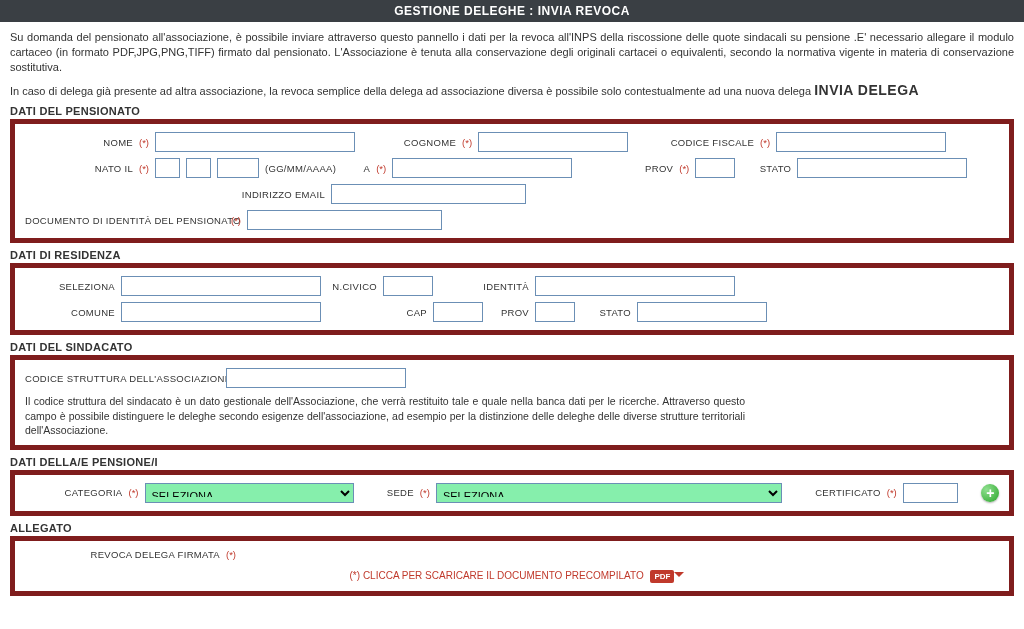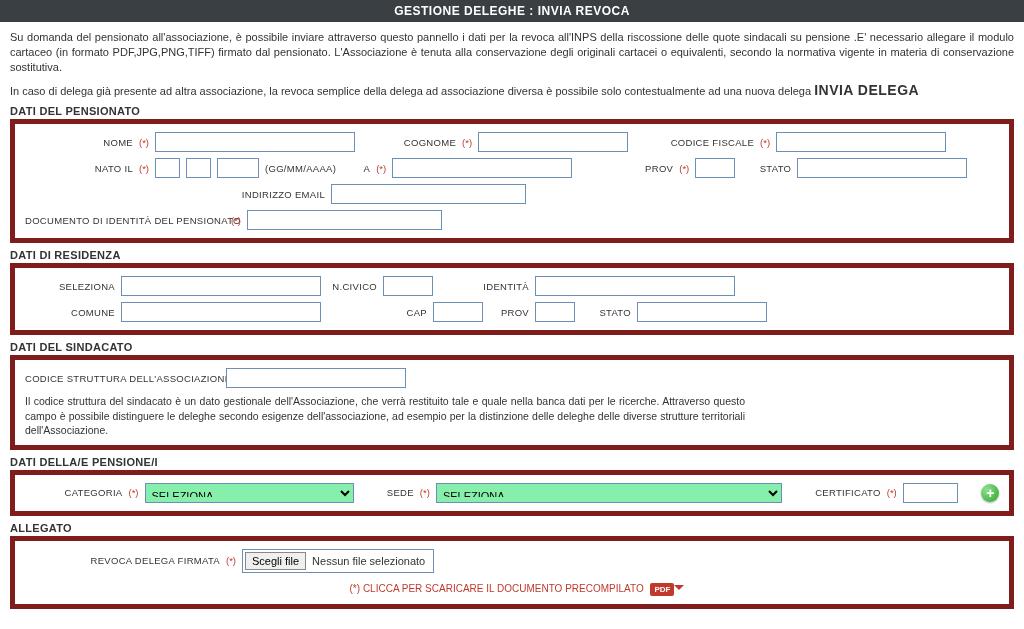--- a/index.html
+++ b/index.html
@@ -251,24 +251,20 @@
       <span style="width:12px"></span>
       <span class="add-icon">+</span>
     </div>
   </div>
 
   <div class="section-title">ALLEGATO</div>
   <div class="box">
     <div class="row">
       <span class="lbl" style="width:195px">REVOCA DELEGA FIRMATA</span>
       <span class="req">(*)</span>
-      <span class="file-wrap">
-        <button type="button" class="file-btn">Scegli file</button>
-        <span class="file-label-txt">Nessun file selezionato</span>
-      </span>
     </div>
     <div class="center-link">
       <span>(*) </span>
       <a href="#" style="color:#c0392b;text-decoration:none">CLICCA PER SCARICARE IL DOCUMENTO PRECOMPILATO</a>
       <span class="pdf-badge">PDF</span>
     </div>
   </div>
 
 </div>
 

